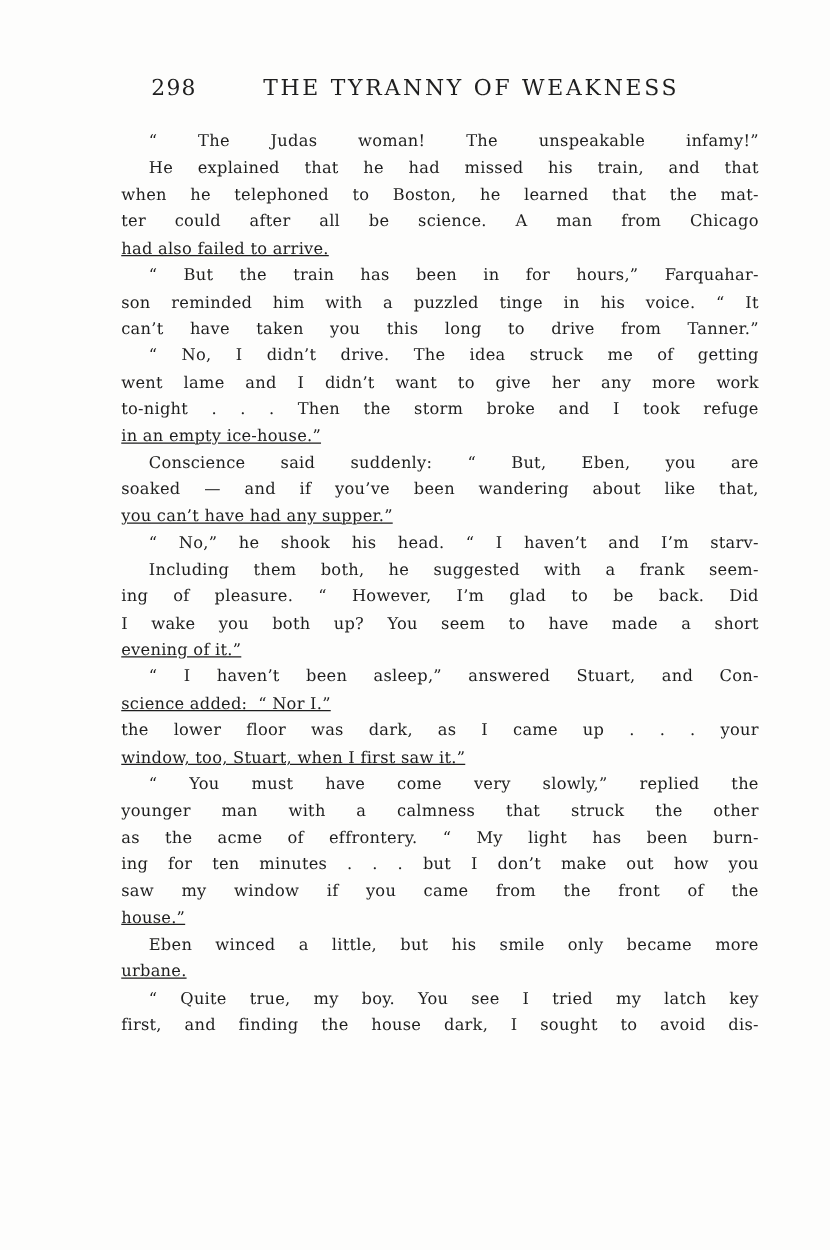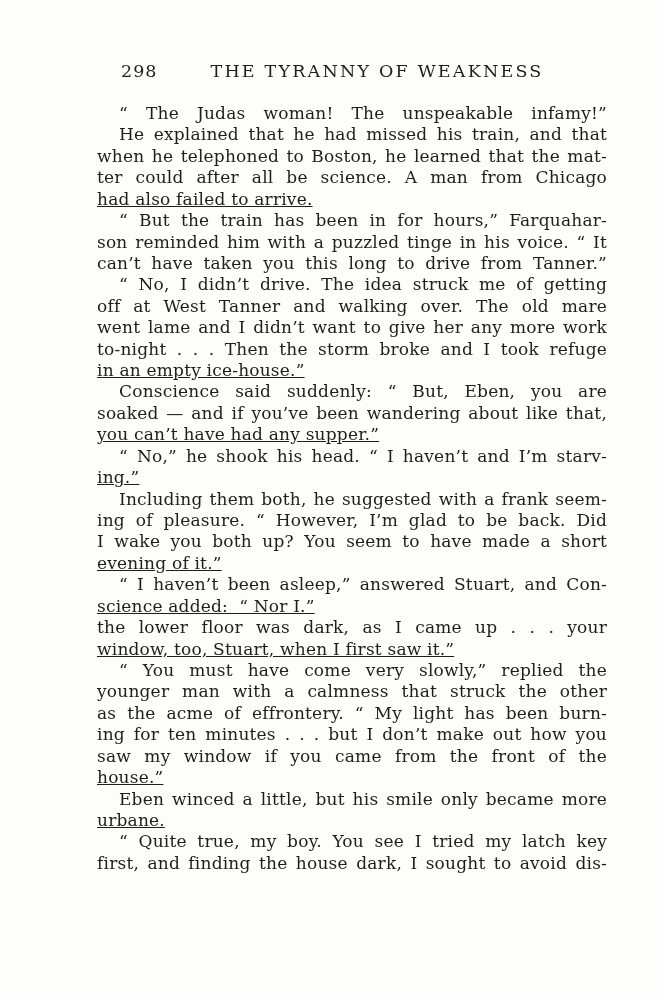--- a/index.html
+++ b/index.html
@@ -28,21 +28,21 @@
   .head-title {
     position: absolute; left: 280px; top: 0;
     transform: translateX(-50%);
     white-space: nowrap;
     letter-spacing: 2.2px;
   }
   .body-text {
     position: absolute;
     left: 97px; top: 103px;
     width: 510px;
-    font-size: 17px;
+    font-size: 13px;
     line-height: 21.42px;
     letter-spacing: 0.2px;
   }
   .tl {
     text-align: justify;
     text-align-last: justify;
   }
   .tl.end { text-align-last: left; text-decoration: underline; }
   .tl.ind { text-indent: 22px; }
 </style>
@@ -60,29 +60,27 @@
 
   <div class="tl ind">“ The Judas woman!  The unspeakable infamy!”</div>
       <div class="tl ind">He explained that he had missed his train, and that</div>
       <div class="tl">when he telephoned to Boston, he learned that the mat-</div>
       <div class="tl">ter could after all be science.  A man from Chicago</div>
       <div class="tl end">had also failed to arrive.</div>
       <div class="tl ind">“ But the train has been in for hours,” Farquahar-</div>
       <div class="tl">son reminded him with a puzzled tinge in his voice.  “ It</div>
       <div class="tl">can’t have taken you this long to drive from Tanner.”</div>
       <div class="tl ind">“ No, I didn’t drive.  The idea struck me of getting</div>
-      <div class="tl">off at West Tanner and walking over.  The old mare</div>
       <div class="tl">went lame and I didn’t want to give her any more work</div>
       <div class="tl">to-night . . . Then the storm broke and I took refuge</div>
       <div class="tl end">in an empty ice-house.”</div>
       <div class="tl ind">Conscience said suddenly:  “ But, Eben, you are</div>
       <div class="tl">soaked — and if you’ve been wandering about like that,</div>
       <div class="tl end">you can’t have had any supper.”</div>
       <div class="tl ind">“ No,” he shook his head.  “ I haven’t and I’m starv-</div>
-      <div class="tl end">ing.”</div>
       <div class="tl ind">Including them both, he suggested with a frank seem-</div>
       <div class="tl">ing of pleasure.  “ However, I’m glad to be back.  Did</div>
       <div class="tl">I wake you both up?  You seem to have made a short</div>
       <div class="tl end">evening of it.”</div>
       <div class="tl ind">“ I haven’t been asleep,” answered Stuart, and Con-</div>
       <div class="tl end">science added:&nbsp; “ Nor I.”</div>
       <div class="tl">the lower floor was dark, as I came up . . . your</div>
       <div class="tl end">window, too, Stuart, when I first saw it.”</div>
       <div class="tl ind">“ You must have come very slowly,” replied the</div>
       <div class="tl">younger man with a calmness that struck the other</div>

